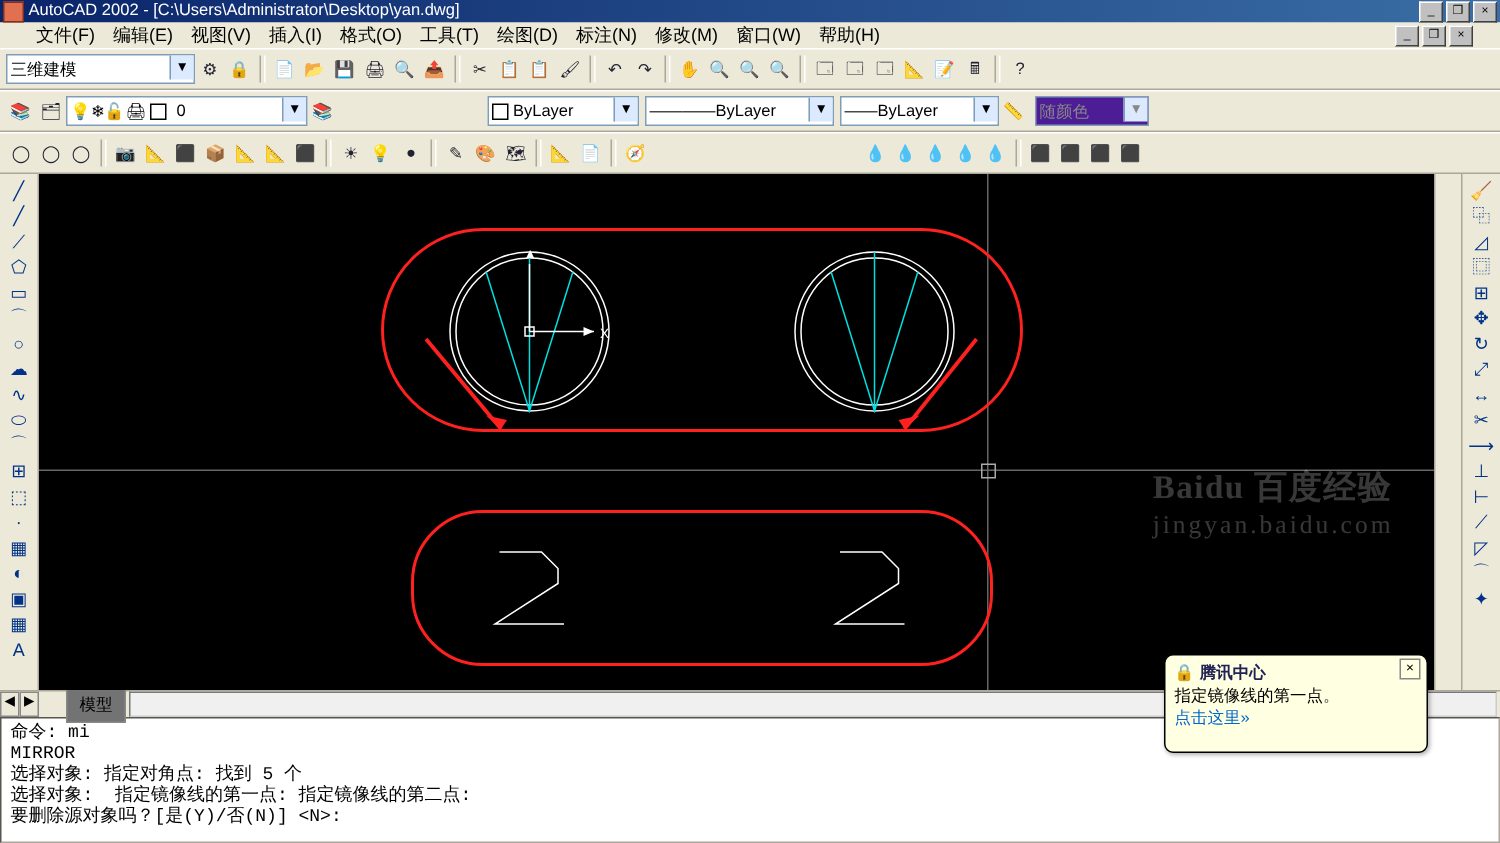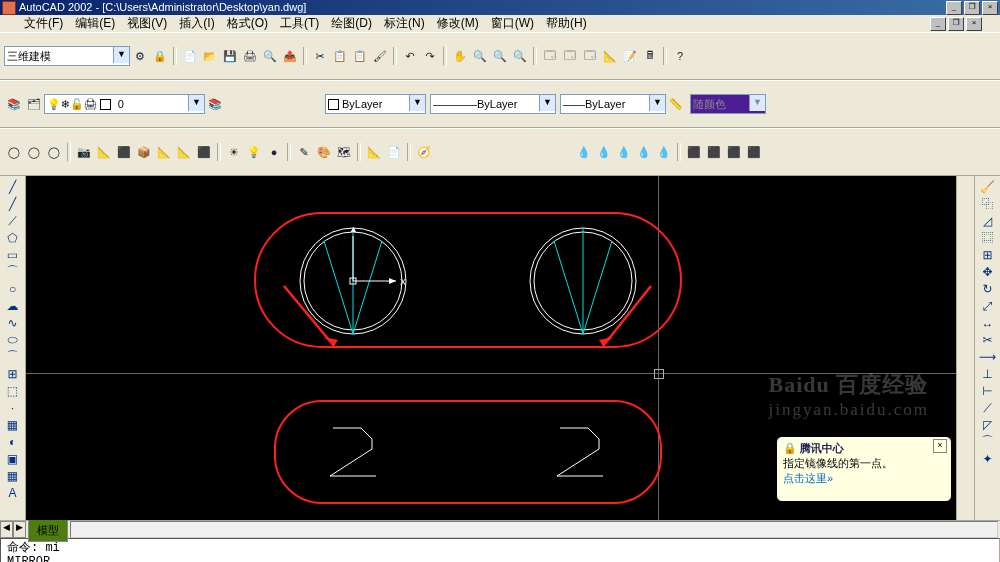--- a/index.html
+++ b/index.html
@@ -3,36 +3,36 @@
 <meta charset="utf-8">
 <style>
 html,body{margin:0;padding:0;width:1000px;height:562px;overflow:hidden;font-family:"SimSun","Microsoft YaHei",sans-serif;font-size:12px;background:#ece9d8;color:#000}
 .title-bar{height:15px;background:linear-gradient(to right,#0a246a,#3a6ea5);color:#fff;display:flex;align-items:center;padding:0 2px;font-size:11px;line-height:15px}
 .title-bar .icon{width:12px;height:12px;background:#e07050;border:1px solid #803020;margin-right:3px}
 .title-bar .spacer{flex:1}
 .title-bar .wbtn{width:14px;height:12px;background:#c0c0c0;border:1px solid #fff;border-right-color:#404040;border-bottom-color:#404040;margin-left:2px;text-align:center;line-height:10px;color:#000;font-size:8px}
 .menu-bar{height:17px;background:#ece9d8;display:flex;align-items:center;padding:0 18px;font-size:12px}
 .menu-bar span{padding:1px 6px;cursor:default}
 .menu-bar .mbtn{width:14px;height:12px;background:#c0c0c0;border:1px solid #fff;border-right-color:#404040;border-bottom-color:#404040;margin-left:2px;text-align:center;line-height:10px;font-size:8px}
-.toolbar-row{height:24px;background:#ece9d8;display:flex;align-items:center;padding:11px 4px;border-top:1px solid #fff;border-bottom:1px solid #aca899}
+.toolbar-row{height:24px;background:#ece9d8;display:flex;align-items:center;padding:1px 4px;border-top:1px solid #fff;border-bottom:1px solid #aca899}
 .tbtn{width:16px;height:16px;border:1px solid transparent;margin:0 1px;display:flex;align-items:center;justify-content:center;font-size:11px;color:#223;cursor:default;flex-shrink:0}
 .sep{width:2px;height:18px;border-left:1px solid #aca899;border-right:1px solid #fff;margin:0 3px}
 .drop{height:18px;border:1px solid #7f9db9;background:#fff;display:flex;align-items:center;padding:0 2px;font-size:11px;position:relative}
 .drop .arrow{width:15px;height:16px;text-align:center;font-size:9px;line-height:14px;position:absolute;right:0;top:0;border-left:1px solid #7f9db9;background:#dbeafe}
 .main-area{position:relative;height:344px;background:#000;display:flex}
 .left-tb{width:25px;background:#ece9d8;display:flex;flex-direction:column;align-items:center;padding-top:2px;border-right:1px solid #aca899}
 .right-tb{width:25px;background:#ece9d8;display:flex;flex-direction:column;align-items:center;padding-top:2px;border-left:1px solid #aca899}
 .ltbtn{width:18px;height:17px;margin:0px 0;display:flex;align-items:center;justify-content:center;font-size:12px;color:#038}
 .drawing{flex:1;position:relative;background:#000}
 .cross-h{position:absolute;height:1px;width:100%;background:#666;top:197px}
 .cross-v{position:absolute;width:1px;height:100%;background:#666;left:632px}
 .cross-box{position:absolute;width:8px;height:8px;border:1px solid #aaa;left:628px;top:193px}
 svg.dwg{position:absolute;top:0;left:0}
 .scroll-h{height:17px;background:#ece9d8;display:flex;align-items:center;border-top:1px solid #aca899}
-.scroll-h .tab{border:1px solid #888;background:#4d7c0f;padding:4px 8px;font-size:11px;height:14px;line-height:14px;margin-left:2px}
+.scroll-h .tab{border:1px solid #888;background:#737373;padding:4px 8px;font-size:11px;height:14px;line-height:14px;margin-left:18px}
 .scroll-h .sb{flex:1;height:15px;background:#f0f0f0;border:1px inset #ccc;margin:0 2px}
 .scroll-v{position:absolute;right:0;top:0;width:17px;height:100%;background:#ece9d8;border-left:1px solid #aca899}
 .cmd-area{height:78px;background:#fff;border:1px inset #aca899;font-family:Liberation Mono, monospace;font-size:12px;padding:2px 6px;color:#000;line-height:14px;white-space:pre-wrap;overflow:hidden}
 .notif{position:absolute;right:48px;bottom:60px;width:162px;height:56px;background:#ffffe1;border:1px solid #000;border-radius:6px;font-size:11px;padding:4px 6px;box-shadow:1px 1px 3px rgba(0,0,0,0.3);z-index:10}
 .notif .close{position:absolute;right:4px;top:2px;width:12px;height:12px;border:1px solid #888;text-align:center;line-height:10px;font-size:9px}
 .watermark{position:absolute;right:45px;bottom:100px;color:rgba(255,255,255,0.22);font-size:22px;font-weight:bold;font-family:Liberation Serif, serif;letter-spacing:1px;z-index:5;pointer-events:none}
 .watermark .sub{font-size:17px;font-weight:normal;letter-spacing:2px}
 </style>
 </head>
 <body>

